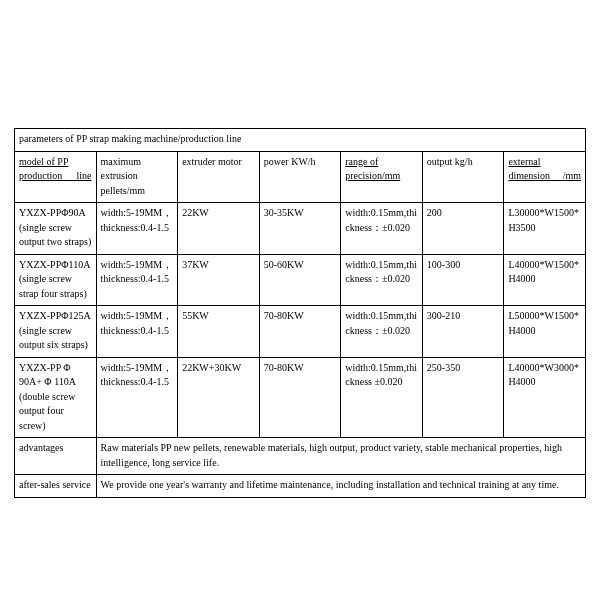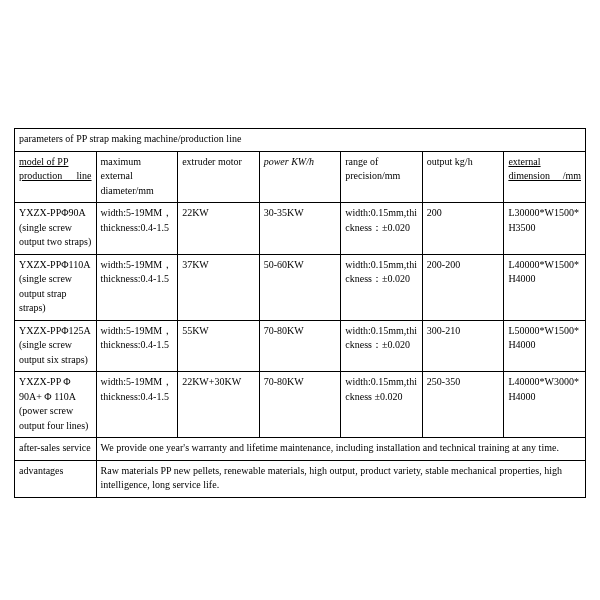--- a/index.html
+++ b/index.html
@@ -50,93 +50,93 @@
     line-height: 1.2;
   }
   .hdr-justify {
     text-align: justify;
     text-align-last: justify;
     text-decoration: underline;
   }
   .col-model   { width: 108px; }
   .col-max     { width: 80px; }
   .col-extr    { width: 66px; }
-  .col-power   { width: 68px; font-style: italic; }
-  .col-prec    { width: 74px; }
+  .col-power   { width: 68px; }
+  .col-prec    { width: 74px; text-decoration: underline; }
   .col-output  { width: 52px; margin-top: 40px; }
   .col-dim     { width: 118px; }
   .svc-label { width: 108px; }
   .svc-text { padding-top: 5px; padding-bottom: 5px; }
 </style>
 </head>
 <body>
 
 <div id="page">
   <div id="table-wrap">
     <table class="spec">
       <tbody>
         <tr>
           <td class="title-cell" colspan="7">parameters of PP strap making machine/production line</td>
         </tr>
         <tr>
           <td class="col-model hdr-justify">model  of  PP  production line</td>
-          <td class="col-max">maximum external diameter/mm</td>
+          <td class="col-max">maximum extrusion pellets/mm</td>
           <td class="col-extr">extruder motor</td>
           <td class="col-power">power KW/h</td>
           <td class="col-prec">range of precision/mm</td>
           <td class="col-output">output kg/h</td>
           <td class="col-dim hdr-justify">external dimension /mm</td>
         </tr>
 
         <tr>
           <td>YXZX-PPΦ90A (single screw output two straps)</td>
           <td>width:5-19MM，thickness:0.4-1.5</td>
           <td>22KW</td>
           <td>30-35KW</td>
           <td>width:0.15mm,thickness：±0.020</td>
           <td>200</td>
           <td>L30000*W1500*H3500</td>
         </tr>
 
         <tr>
-          <td>YXZX-PPΦ110A (single screw output strap straps)</td>
+          <td>YXZX-PPΦ110A (single screw strap four straps)</td>
           <td>width:5-19MM，thickness:0.4-1.5</td>
           <td>37KW</td>
           <td>50-60KW</td>
           <td>width:0.15mm,thickness：±0.020</td>
-          <td>200-200</td>
+          <td>100-300</td>
           <td>L40000*W1500*H4000</td>
         </tr>
 
         <tr>
           <td>YXZX-PPΦ125A (single screw output six straps)</td>
           <td>width:5-19MM，thickness:0.4-1.5</td>
           <td>55KW</td>
           <td>70-80KW</td>
           <td>width:0.15mm,thickness：±0.020</td>
           <td>300-210</td>
           <td>L50000*W1500*H4000</td>
         </tr>
 
 
         <tr>
-          <td>YXZX-PP Φ 90A+ Φ 110A (power screw output four lines)</td>
+          <td>YXZX-PP Φ 90A+ Φ 110A (double screw output four screw)</td>
           <td>width:5-19MM，thickness:0.4-1.5</td>
           <td>22KW+30KW</td>
           <td>70-80KW</td>
           <td>width:0.15mm,thickness ±0.020</td>
           <td>250-350</td>
           <td>L40000*W3000*H4000</td>
         </tr>
 
         <tr>
-          <td class="svc-label svc-text">after-sales service</td>
-          <td class="svc-text" colspan="6">We provide one year's warranty and lifetime maintenance, including installation and technical training at any time.</td>
+          <td class="svc-label svc-text">advantages</td>
+          <td class="svc-text" colspan="6">Raw materials PP new pellets, renewable materials, high output, product variety, stable mechanical properties, high intelligence, long service life.</td>
         </tr>
 
         <tr>
-          <td class="svc-label svc-text">advantages</td>
-          <td class="svc-text" colspan="6">Raw materials PP new pellets, renewable materials, high output, product variety, stable mechanical properties, high intelligence, long service life.</td>
+          <td class="svc-label svc-text">after-sales service</td>
+          <td class="svc-text" colspan="6">We provide one year's warranty and lifetime maintenance, including installation and technical training at any time.</td>
         </tr>
       </tbody>
     </table>
   </div>
 </div>
 
 </body></html>

